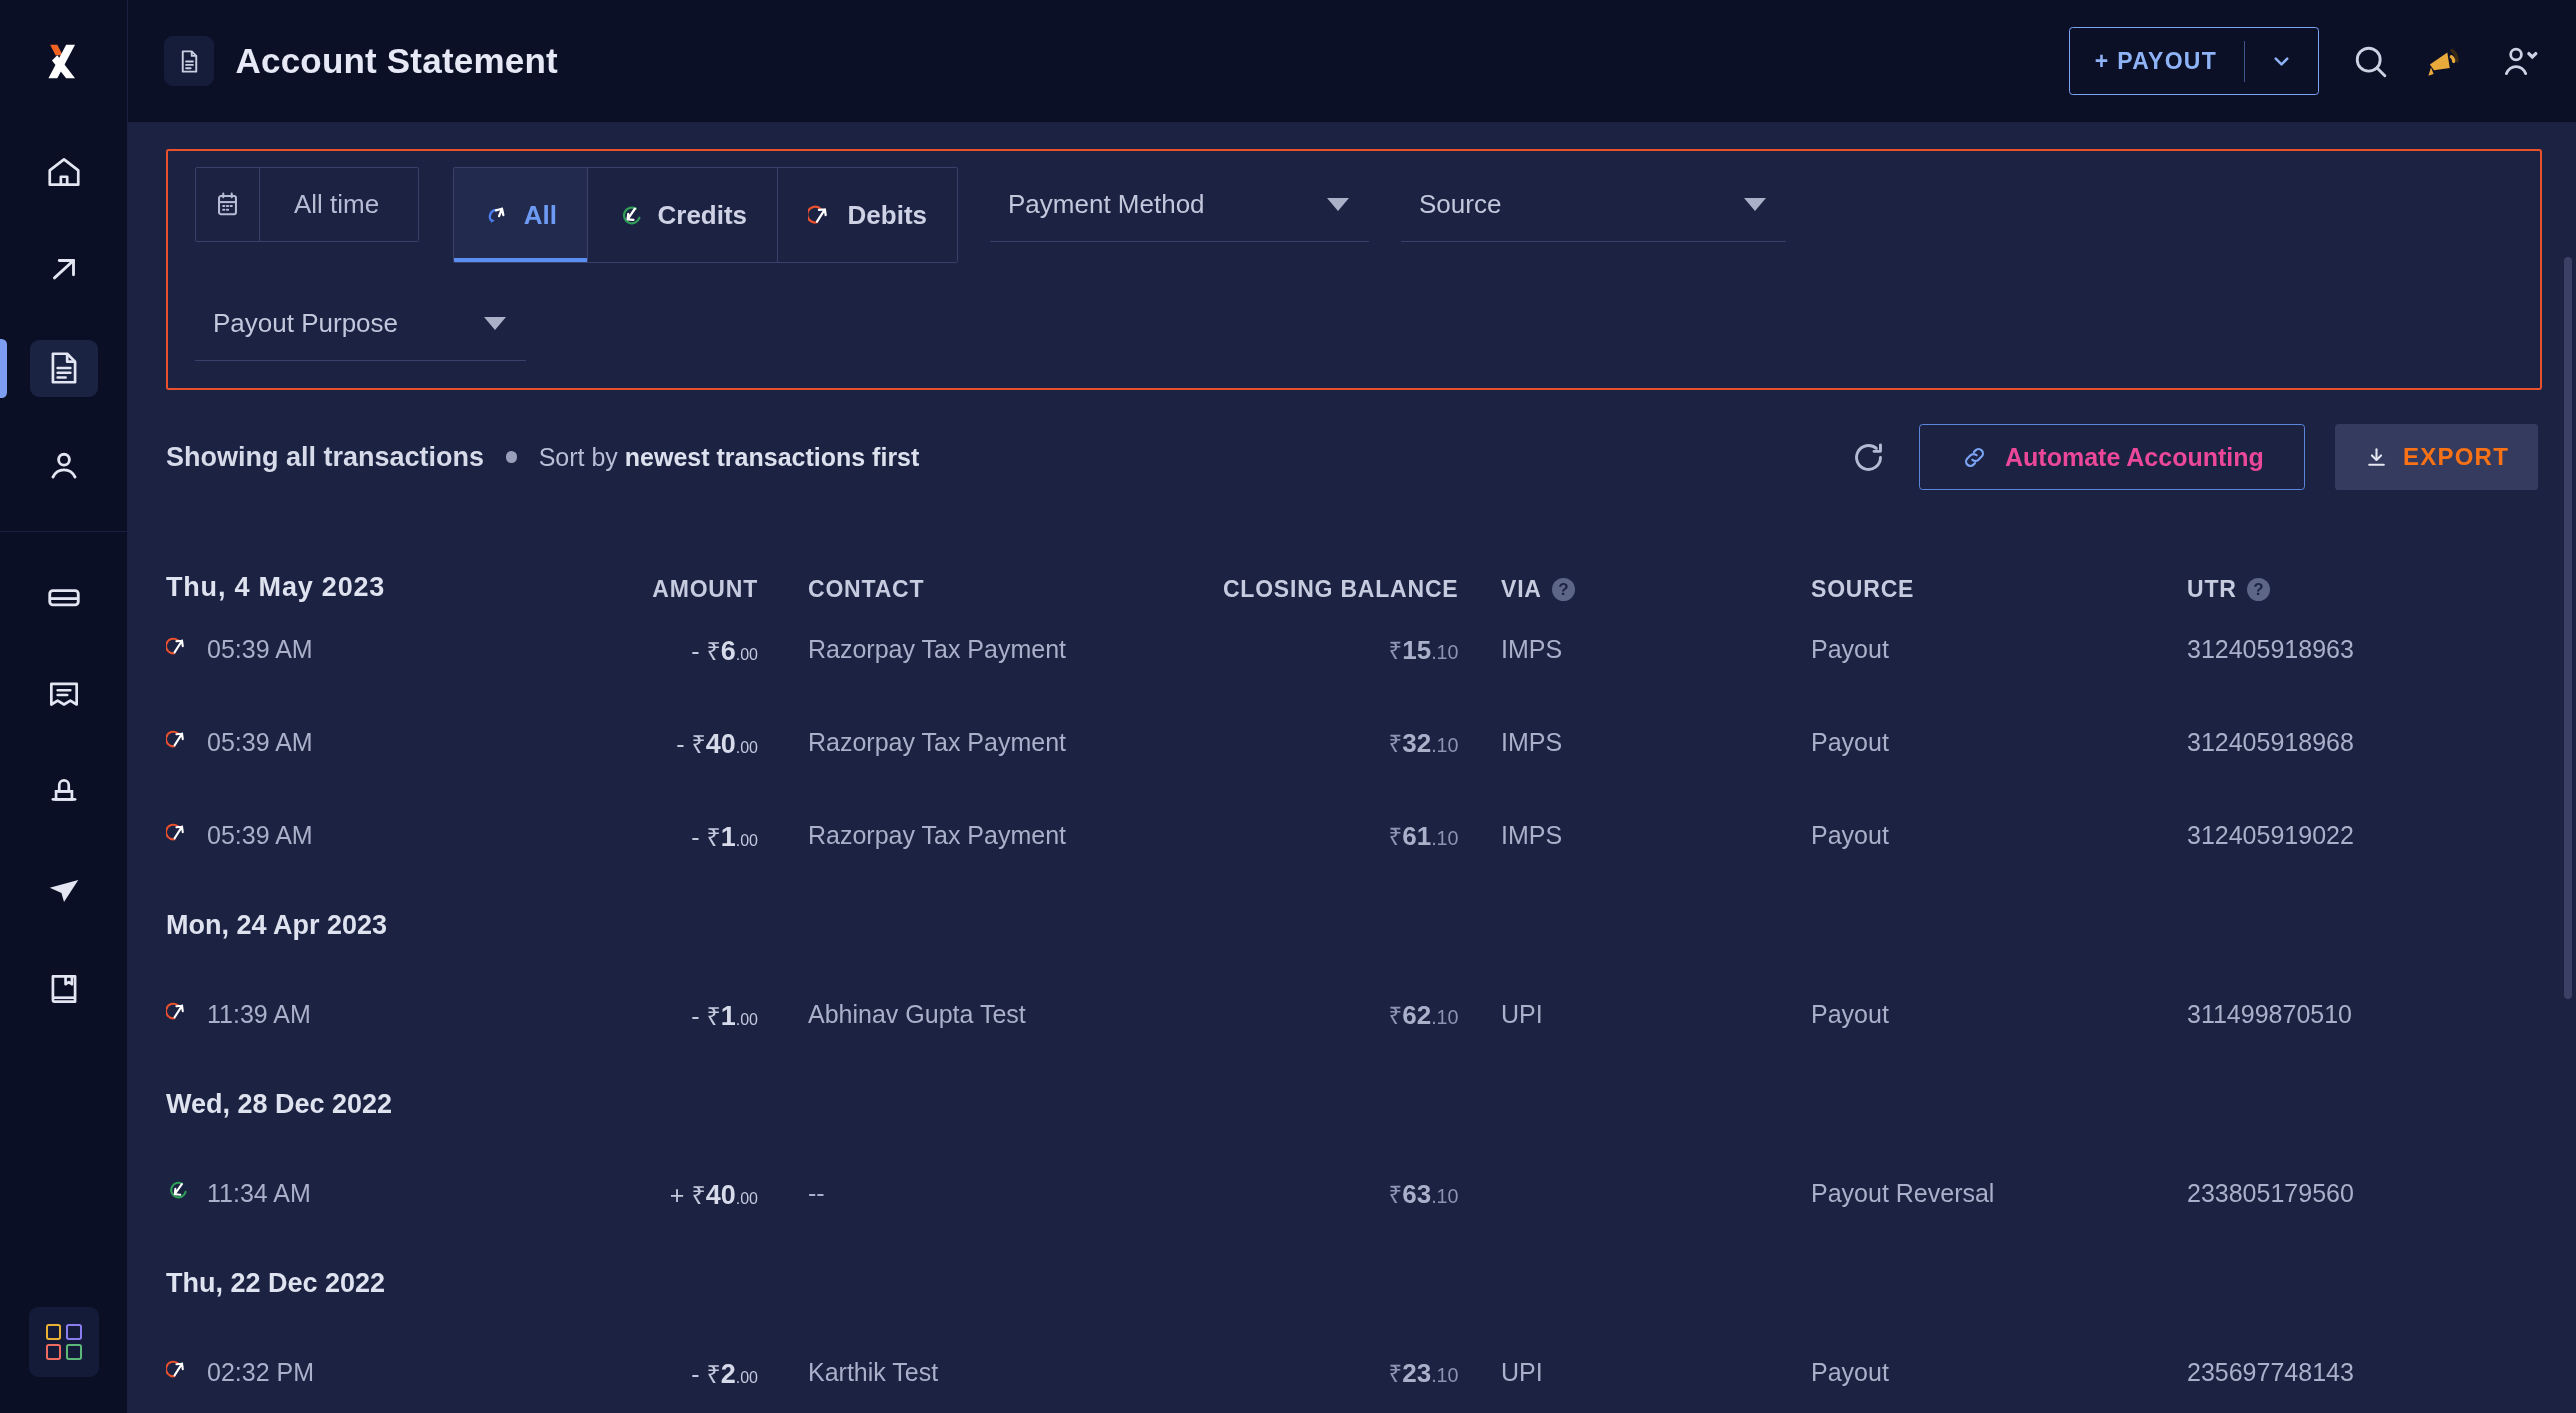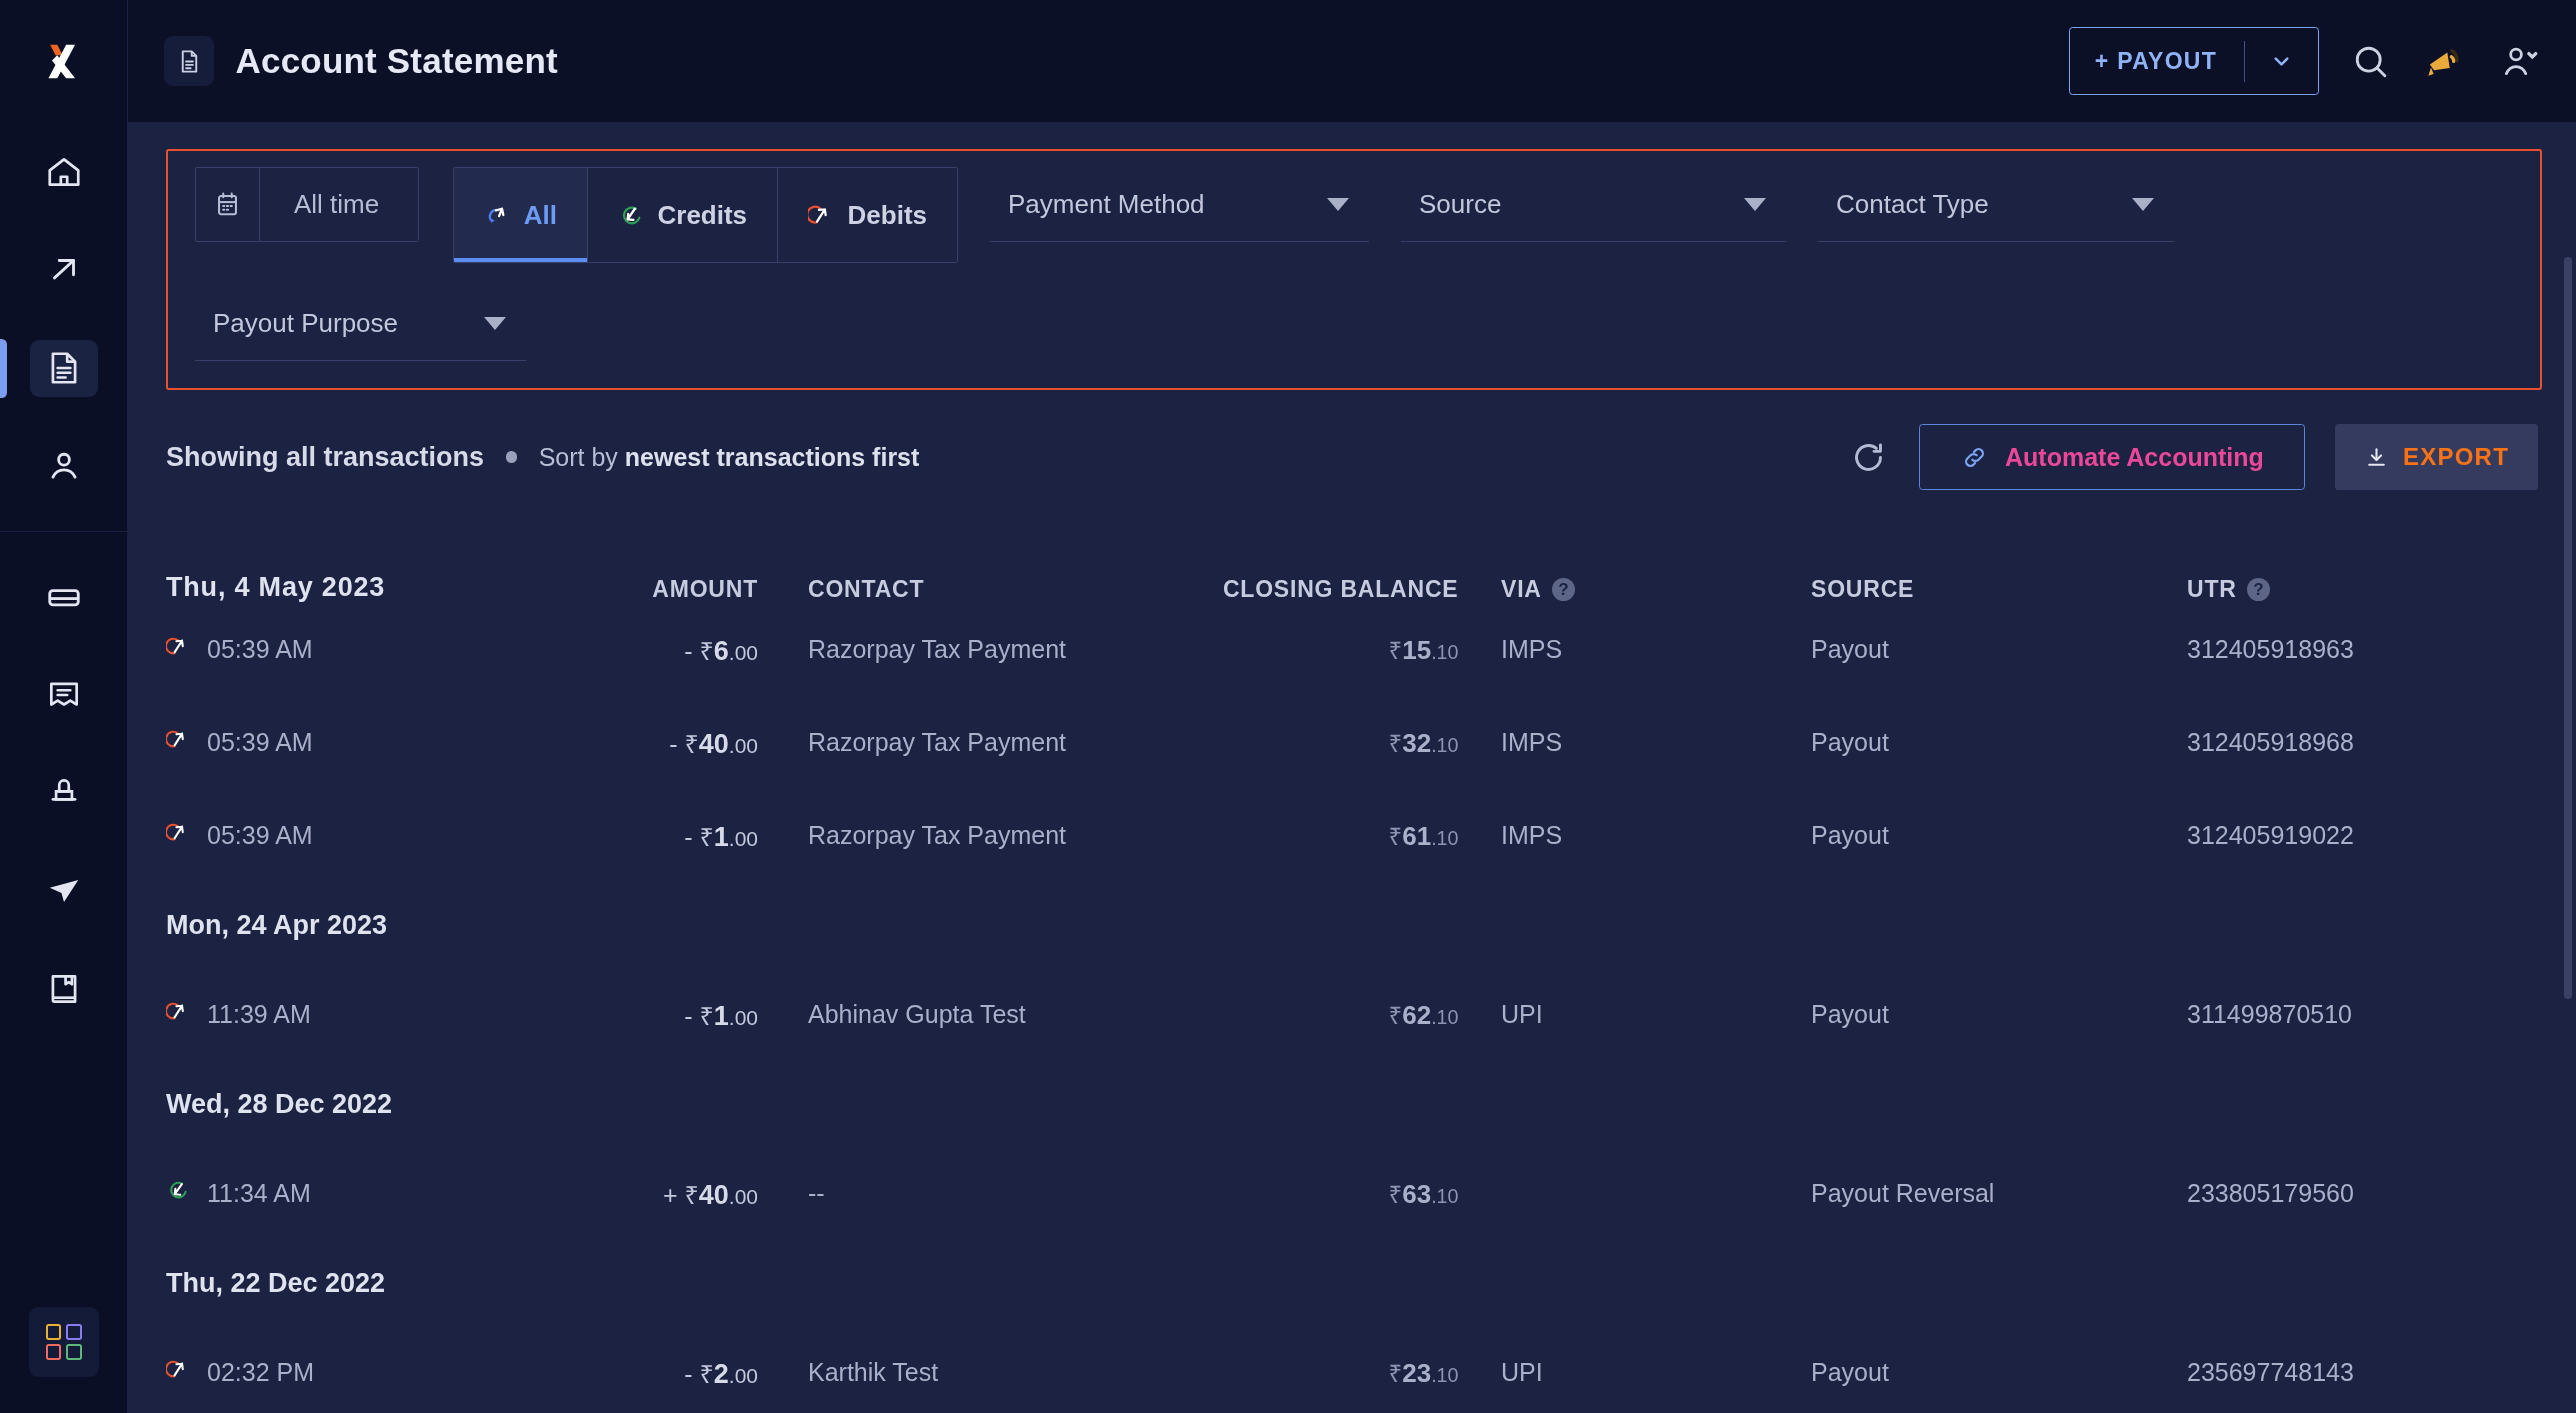--- a/index.html
+++ b/index.html
@@ -161,21 +161,21 @@
     font-size: 17px; font-weight: bold; display: inline-flex; align-items: center;
     justify-content: center; margin-left: 10.7px; cursor: pointer;
   }
   .date-title { color: #dfe3ef; font-size: 27px; font-weight: bold; }
   .group-head { display: flex; align-items: center; height: 86px; }
   .row { display: flex; align-items: center; height: 93px; }
   .cell { color: #aab0c9; font-size: 25px; }
   .time-cell { display: flex; align-items: center; gap: 16px; color: #aab0c9; font-size: 25px; }
   .amt { font-size: 25px; color: #c3c8dc; white-space: nowrap; }
   .amt b { font-weight: bold; font-size: 27px; color: #d7dbe9; }
-  .amt .dec { font-size: 21px; }
+  .amt .dec { font-size: 16px; }
   .bal { font-size: 24px; color: #8d94b1; white-space: nowrap; }
   .bal b { font-weight: bold; font-size: 26px; color: #aab0c9; }
   .bal .dec { font-size: 19.7px; }
 
   
   .help-pill {
     position: absolute; right: 43px; bottom: 30px;
     display: flex; align-items: center; gap: 18px; height: 73px;
     padding: 0 34px 0 10.7px; border-radius: 37px; background: #7b75d6;
     cursor: pointer; box-shadow: 0 3.6px 14.3px rgba(0,0,0,.28);
@@ -387,24 +387,20 @@
               <span>Debits</span>
             </div>
           </div>
 
           <div class="dd w1">
             <span class="lbl">Payment Method</span>
             <span class="tri"></span>
           </div>
           <div class="dd w2">
             <span class="lbl">Source</span>
-            <span class="tri"></span>
-          </div>
-          <div class="dd w3">
-            <span class="lbl">Contact Type</span>
             <span class="tri"></span>
           </div>
         </div>
 
         <div class="filter-row">
           <div class="dd purpose">
             <span class="lbl">Payout Purpose</span>
             <span class="tri"></span>
           </div>
         </div>

